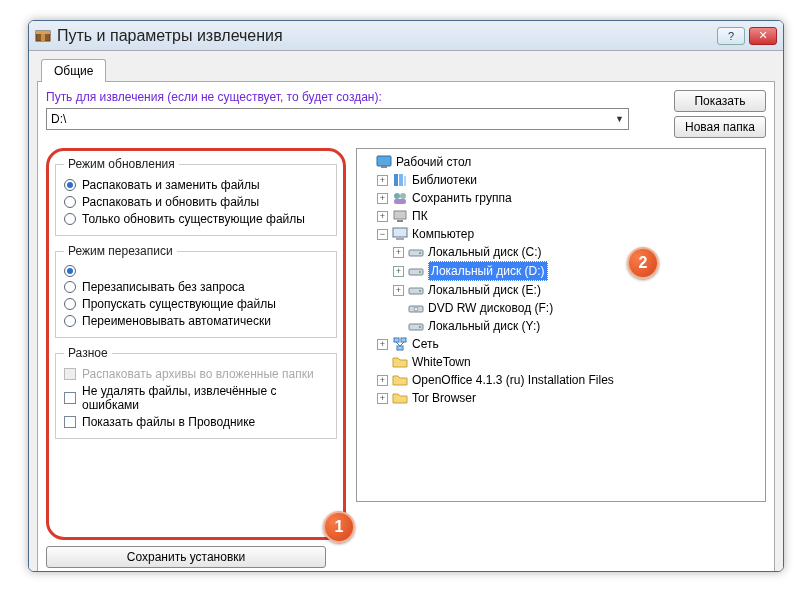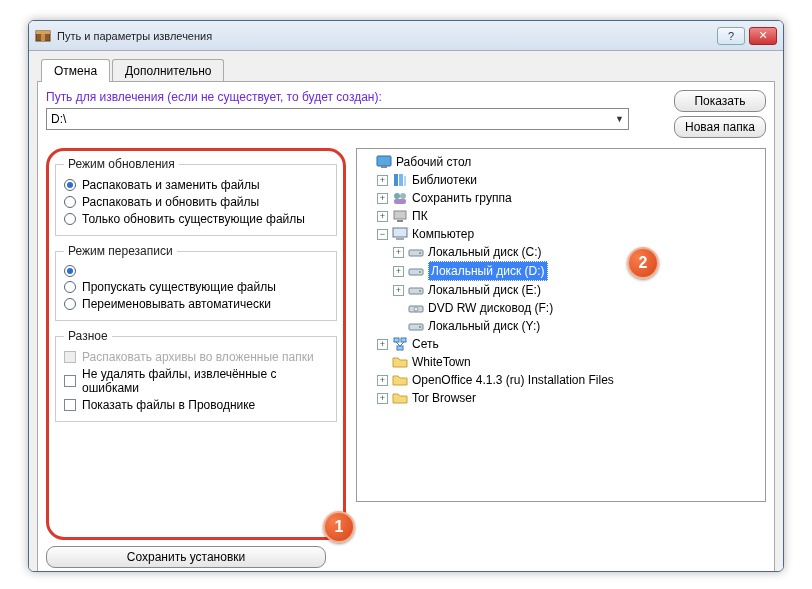--- a/index.html
+++ b/index.html
@@ -1,34 +1,34 @@
 <!DOCTYPE html>
 <html><head>
 <meta charset="utf-8">
 <style>
 * { box-sizing: border-box; margin: 0; padding: 0; font-family: "Segoe UI", Tahoma, sans-serif; font-size: 12px; }
 body { background: transparent; width: 812px; height: 589px; position: relative; }
 .window { position: absolute; left: 28px; top: 20px; width: 756px; height: 552px; border: 1px solid #4a6a8a; border-radius: 6px; overflow: hidden; box-shadow: 0 0 10px rgba(0,0,0,0.3); background: #fff; }
 .titlebar { height: 30px; background: linear-gradient(#e9eff7,#d6e2f0); display: flex; align-items: center; padding: 0 6px; border-bottom: 1px solid #aab; }
 .titlebar .appicon { width: 16px; height: 16px; margin-right: 6px; display:inline-block; }
-.titlebar .title { flex: 1; color: #222; font-size: 11px; }
+.titlebar .title { flex: 1; color: #222; font-size: 16px; }
 .titlebar .winbtns { display: flex; gap: 4px; }
 .winbtn { width: 28px; height: 18px; border: 1px solid #8aa; border-radius: 3px; background: linear-gradient(#f4f8fc,#d6e6f4); display:flex; align-items:center; justify-content:center; font-size:11px; color:#335; }
 .winbtn.close { background: linear-gradient(#e88,#c33); color:#fff; border-color:#a22; }
 .client { padding: 8px; background:#f0f0f0; height: calc(100% - 30px); display:flex; flex-direction:column; }
 .tabs { display:flex; gap:0; margin-bottom:-1px; padding-left:4px; }
 .tab { padding: 4px 12px; border:1px solid #aaa; border-bottom:none; background:#f0f0f0; border-radius:3px 3px 0 0; margin-right:2px; }
 .tab.active { background:#fff; position:relative; z-index:2; }
 .tab-panel { border:1px solid #aaa; background:#fff; flex:1; padding:8px; display:flex; flex-direction:column; }
 .toprow { display:flex; gap:8px; align-items:flex-start; }
 .path-col { flex:1; }
 .path-label { color:#6d28d9; margin-bottom:4px; }
 .path-input { width: 94%; height:22px; border:1px solid #888; background:#fff; padding:2px 4px; display:flex; align-items:center; justify-content:space-between; }
 .path-input .dd { font-size:9px; color:#333; }
-.btn { min-width: 92px; height:22px; border:1px solid #888; background:linear-gradient(#fdfdfd,#e5e5e5); border-radius:9px; padding:0 8px; display:inline-flex; align-items:center; justify-content:center; }
+.btn { min-width: 92px; height:22px; border:1px solid #888; background:linear-gradient(#fdfdfd,#e5e5e5); border-radius:3px; padding:0 8px; display:inline-flex; align-items:center; justify-content:center; }
 .right-btns { display:flex; flex-direction:column; gap:4px; }
 .main-cols { display:flex; gap:10px; margin-top:10px; flex:1; }
 .left-col { width: 300px; position:relative; }
 .left-box { border:3px solid #d93a2b; border-radius:18px; padding:6px 6px 6px 6px; height: 392px; position:relative; }
 fieldset { border:1px solid #ccc; margin-bottom:8px; padding:4px 8px 6px 8px; }
 legend { padding:0 4px; color:#222; }
 .radio-row, .chk-row { display:flex; align-items:center; gap:6px; margin:3px 0; }
 .radio { width:12px; height:12px; border:1px solid #567; border-radius:50%; display:inline-block; background:#fff; flex-shrink:0; }
 .radio.sel::after { content:""; display:block; width:6px; height:6px; border-radius:50%; background:#2a6dd4; margin:2px; }
 .chk { width:12px; height:12px; border:1px solid #789; background:#fff; display:inline-block; flex-shrink:0; }
@@ -63,22 +63,21 @@
     </span>
     <span class="title">Путь и параметры извлечения</span>
     <div class="winbtns">
       <div class="winbtn">?</div>
       <div class="winbtn close">✕</div>
     </div>
   </div>
 
   <div class="client">
     <div class="tabs">
-      <div class="tab active">Отмена</div>
-      <div class="tab">Дополнительно</div>
+      <div class="tab active">Общие</div>
     </div>
     <div class="tab-panel">
       <div class="toprow">
         <div class="path-col">
           <div class="path-label">Путь для извлечения (если не существует, то будет создан):</div>
           <div class="path-input">
             <span>D:\</span>
             <span class="dd">▼</span>
           </div>
         </div>
@@ -106,20 +105,24 @@
                   <span>Только обновить существующие файлы</span>
                 </div>
             </fieldset>
             <fieldset>
               <legend>Режим перезаписи</legend>
               <div class="radio-row">
                   <span class="radio sel"></span>
                 </div>
               <div class="radio-row">
                   <span class="radio"></span>
+                  <span>Перезаписывать без запроса</span>
+                </div>
+              <div class="radio-row">
+                  <span class="radio"></span>
                   <span>Пропускать существующие файлы</span>
                 </div>
               <div class="radio-row">
                   <span class="radio"></span>
                   <span>Переименовывать автоматически</span>
                 </div>
             </fieldset>
             <fieldset>
               <legend>Разное</legend>
               <div class="chk-row">

